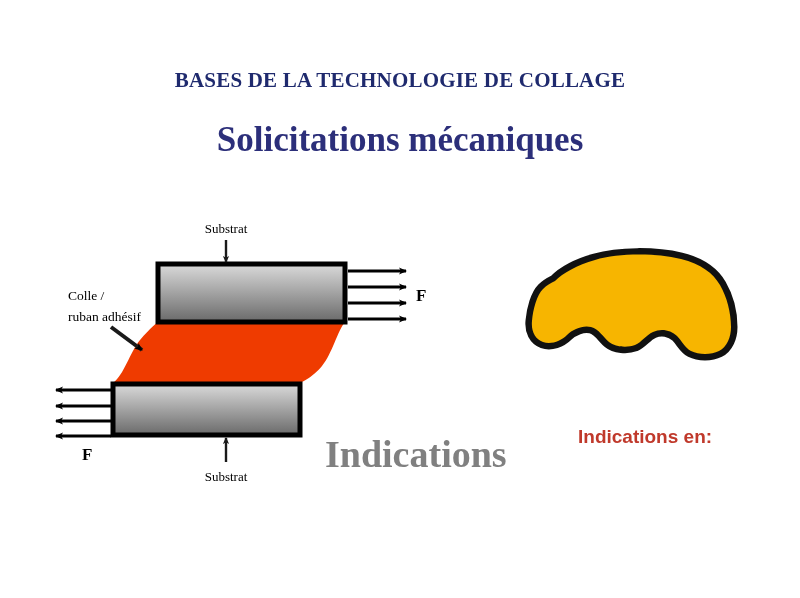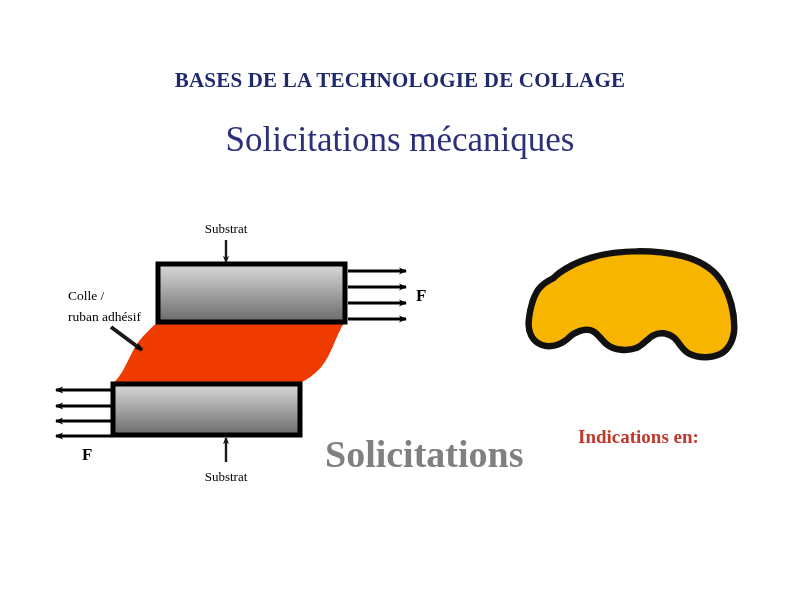--- a/index.html
+++ b/index.html
@@ -32,21 +32,21 @@
     letter-spacing: 0.2px;
     color: #1f2a6e;
     white-space: nowrap;
   }
   #title-sub {
     left: 0;
     top: 120px;
     width: 800px;
     text-align: center;
     font-family: "Liberation Serif", serif;
-    font-weight: normal;
+    font-weight: bold;
     font-size: 35px;
     color: #2c2f7a;
     white-space: nowrap;
   }
 
   
   #diagram {
     left: 0px;
     top: 200px;
     width: 470px;
@@ -71,21 +71,21 @@
     left: 515px;
     top: 243px;
     width: 230px;
     height: 130px;
   }
 
   
   #indications {
     left: 578px;
     top: 424px;
-    font-family: Liberation Serif, serif;
+    font-family: Liberation Sans, sans-serif;
     font-weight: bold;
     font-size: 19px;
     line-height: 25px;
     color: #c0392b;
     white-space: nowrap;
   }
   #indications div { white-space: nowrap; }
 </style>
 </head>
 <body>
@@ -151,21 +151,21 @@
 
     <g>
       <line x1="111" y1="190" x2="56" y2="190" stroke="#000000" stroke-width="3.2" marker-end="url(#arrowHead)"></line>
       <line x1="111" y1="206" x2="56" y2="206" stroke="#000000" stroke-width="3.2" marker-end="url(#arrowHead)"></line>
       <line x1="111" y1="221" x2="56" y2="221" stroke="#000000" stroke-width="3.2" marker-end="url(#arrowHead)"></line>
       <line x1="111" y1="236" x2="56" y2="236" stroke="#000000" stroke-width="3.2" marker-end="url(#arrowHead)"></line>
     </g>
     <text x="82" y="260" font-family="Liberation Serif, serif" font-size="17" font-weight="bold" fill="#000000">F</text>
   </svg>
 
-  <div class="abs" id="cisaillement">Solicitations</div>
+  <div class="abs" id="cisaillement">Indications</div>
 
   <svg class="abs" id="car" viewBox="0 0 230 130">
     <path d="M 40,38
              C 48,30 62,22 80,17
              C 104,10 140,10 166,16
              C 186,21 198,30 205,42
              C 212,54 216,70 216,84
              C 216,94 212,104 204,108
              C 196,112 184,112 176,108
              C 170,105 167,98 162,93

